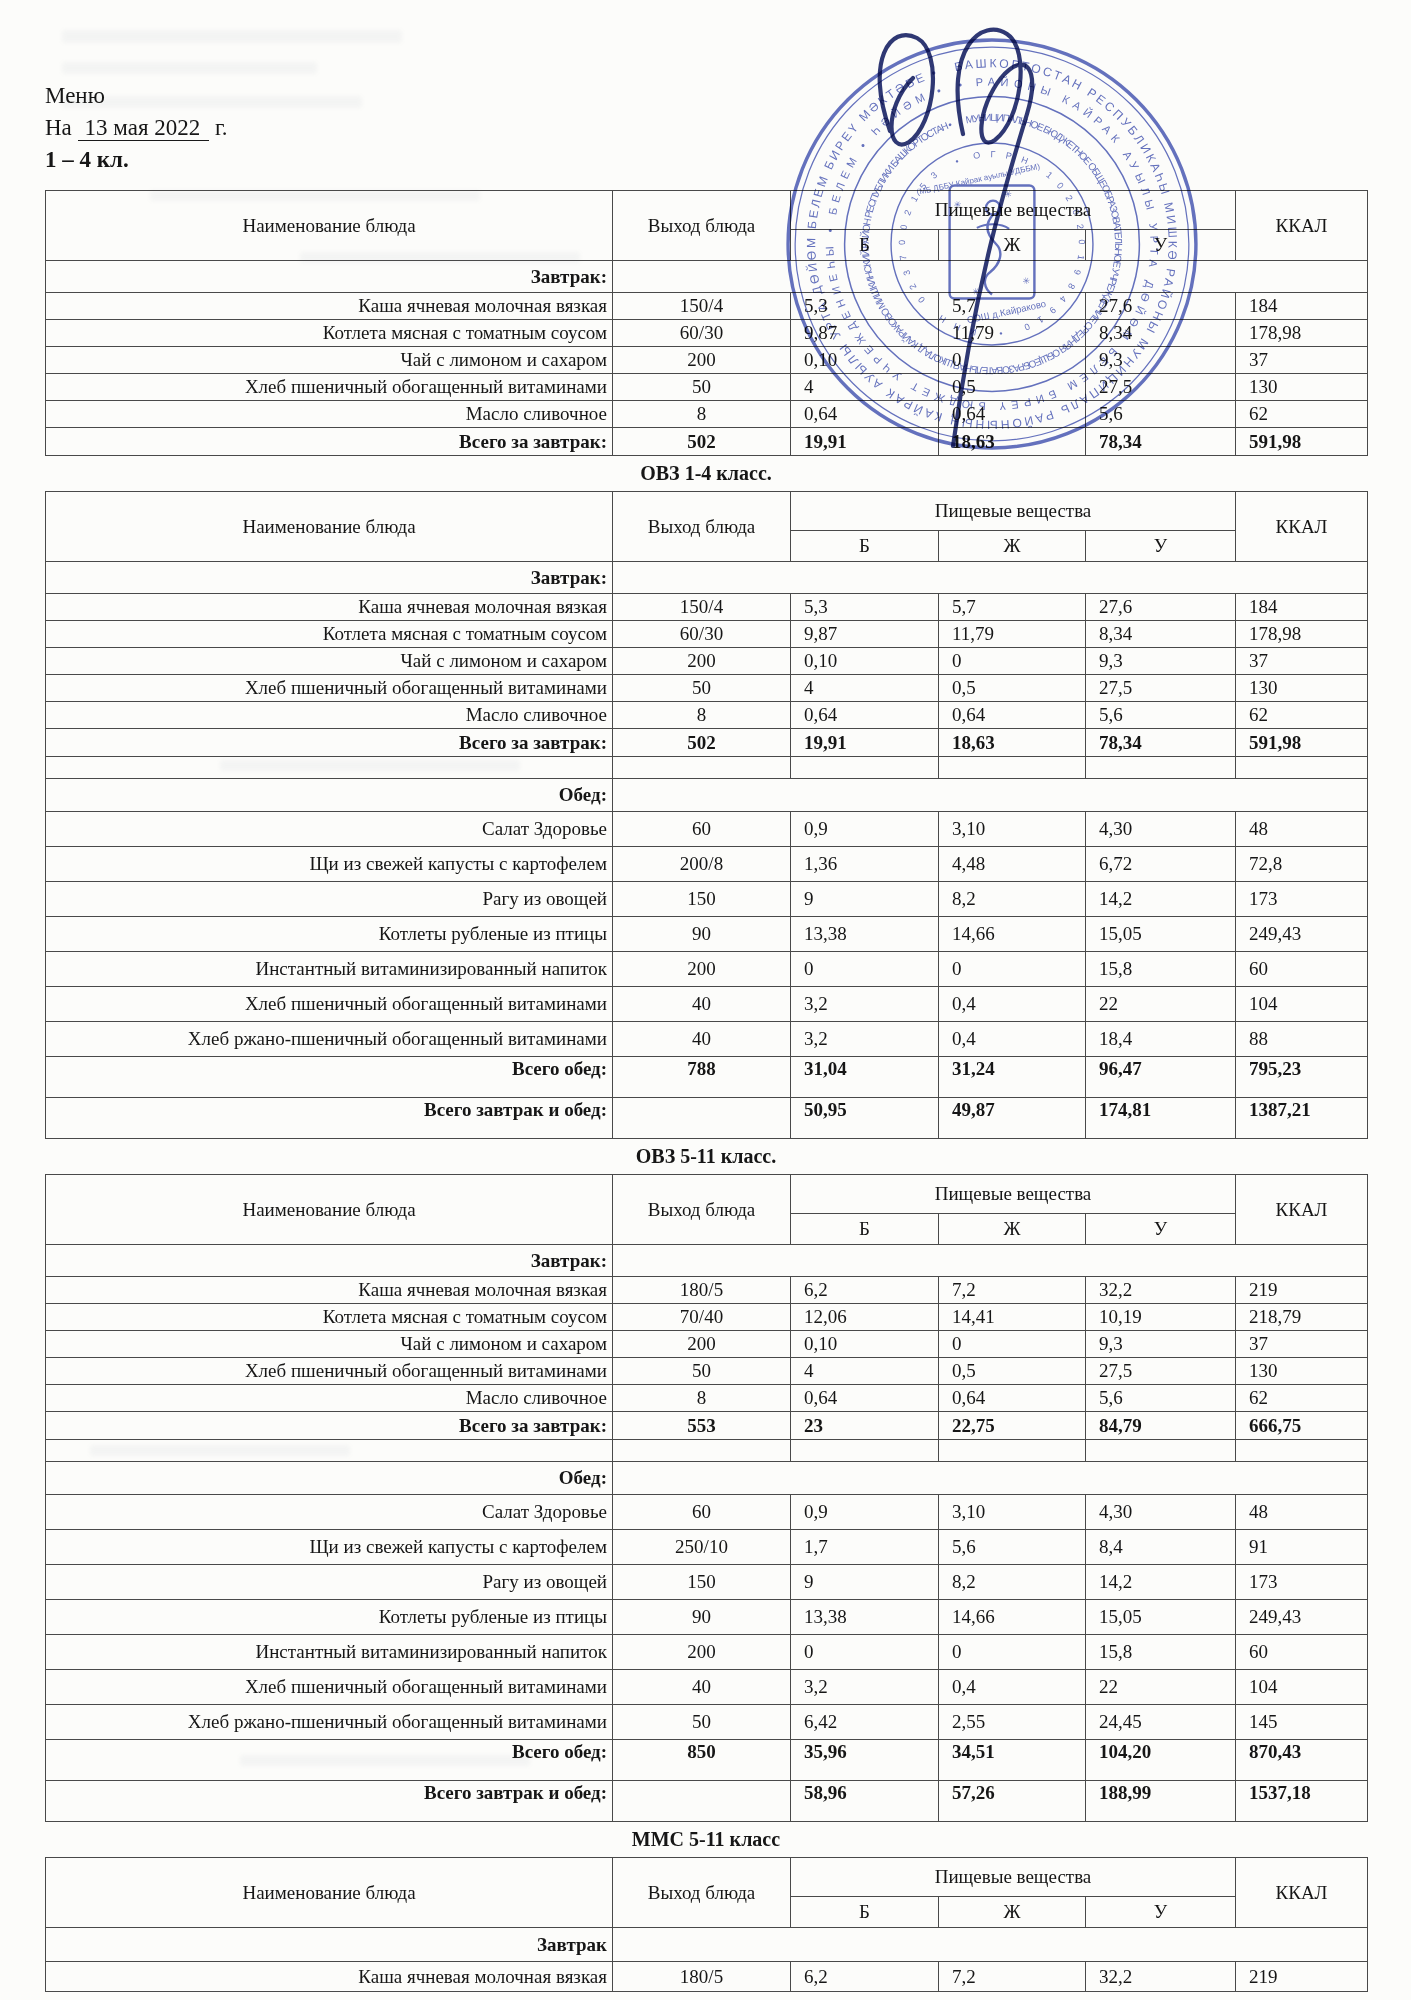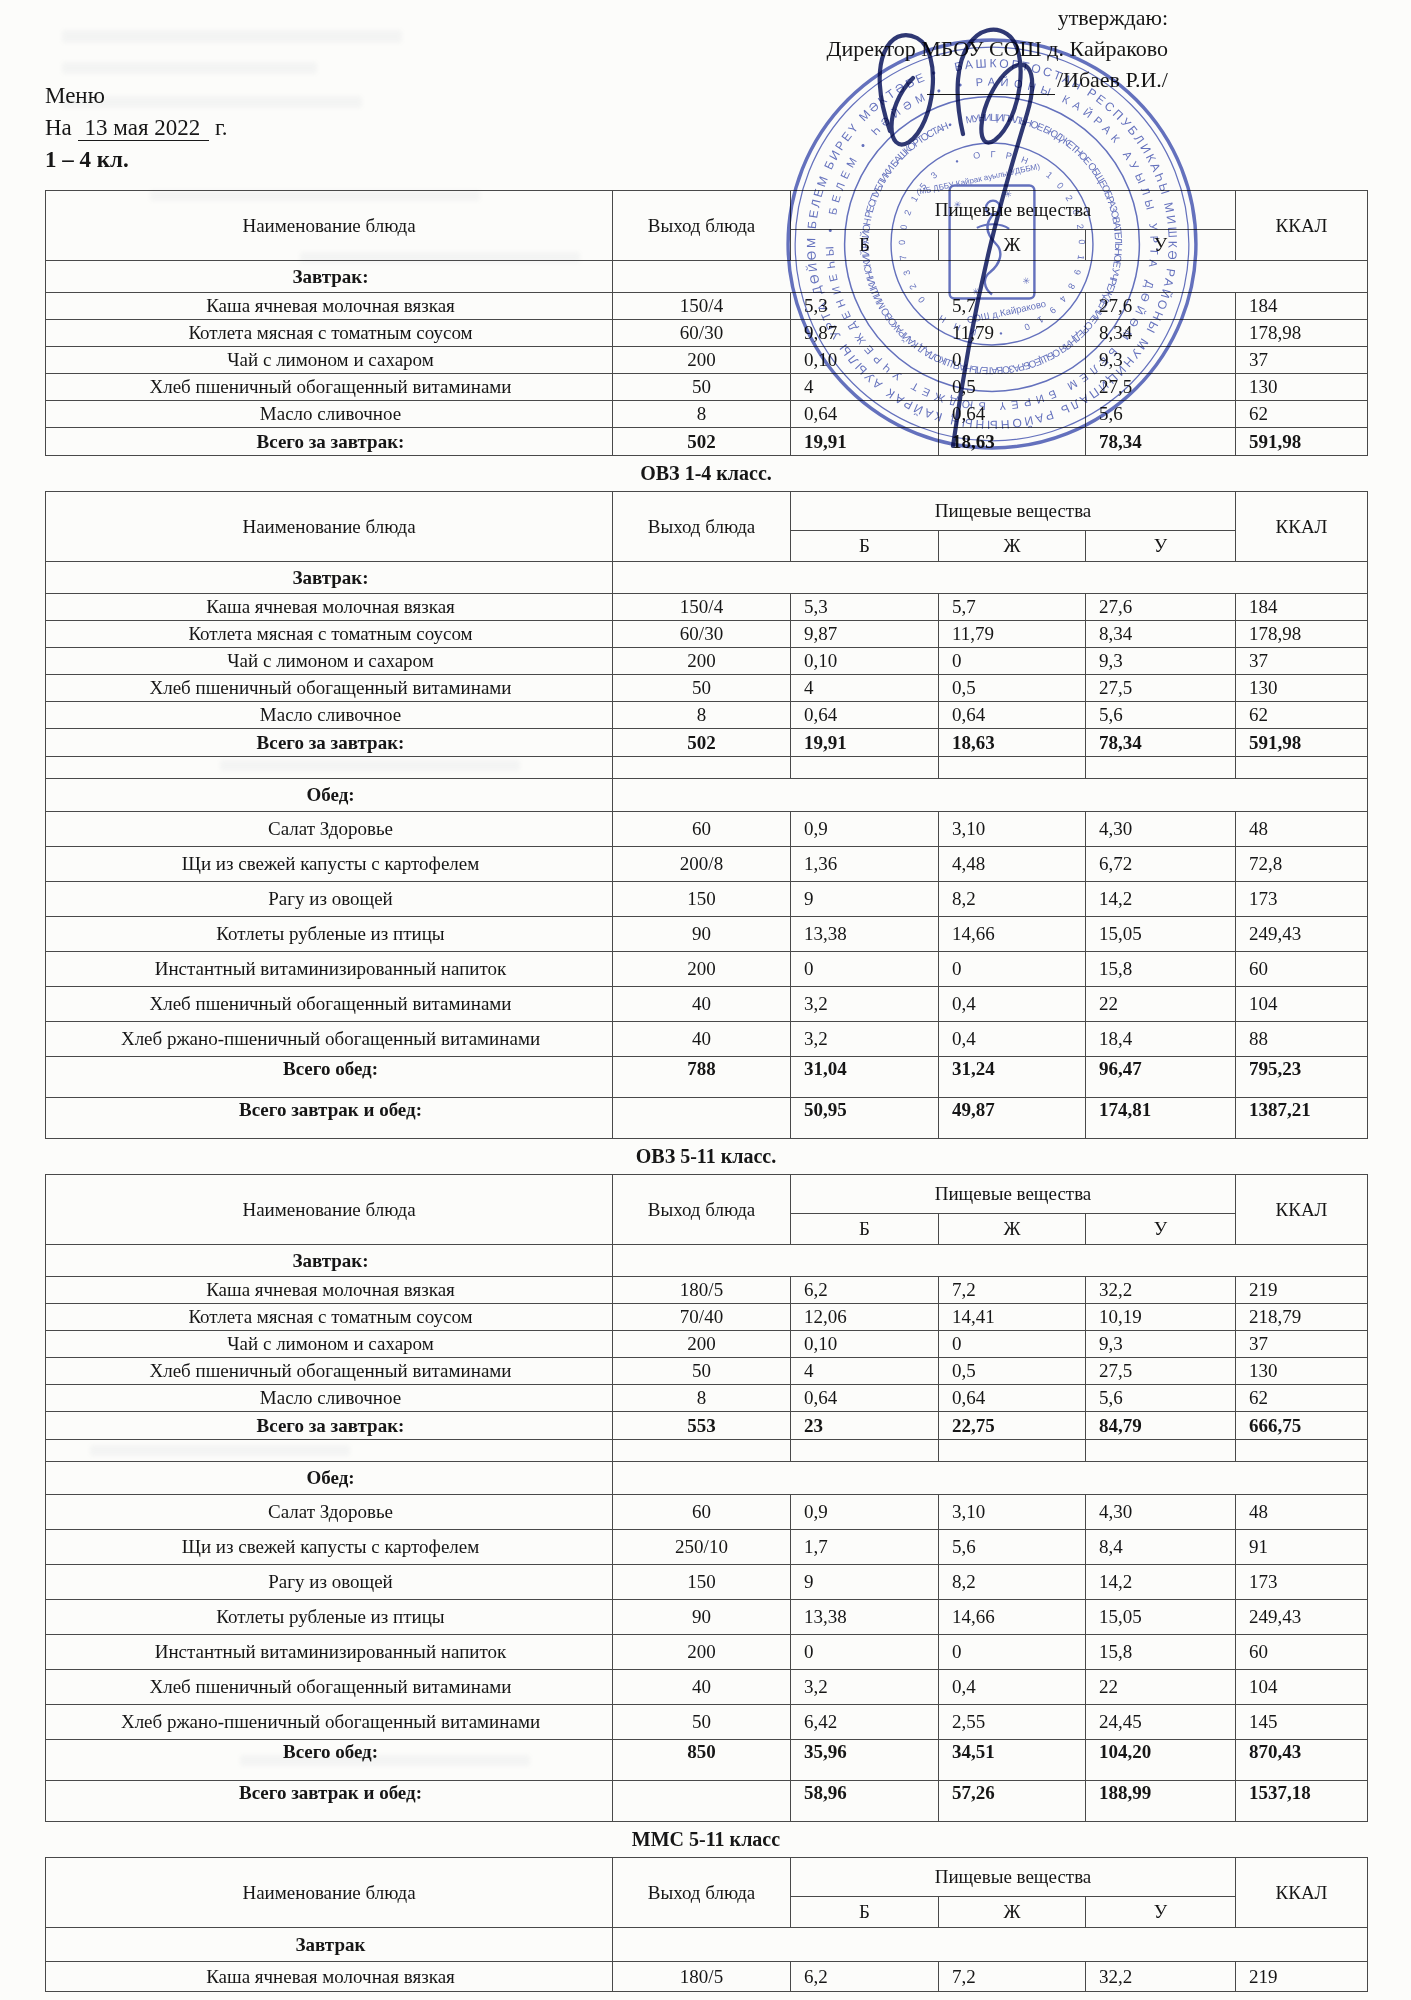--- a/index.html
+++ b/index.html
@@ -14,21 +14,21 @@
   .dateu{border-bottom:1.6px solid #1a1a1a;padding:0 9px 0 7px}
   
   #content{position:absolute;top:190px;left:45px;width:1322px}
   .caption{font-weight:bold;font-size:20px;text-align:center;margin:6px 0 6px}
   table.menu-table{border-collapse:collapse;width:1322px;table-layout:fixed;font-size:19px}
   .menu-table th,.menu-table td{border:1.5px solid #494949;padding:1px 5px;overflow:hidden;white-space:nowrap;vertical-align:middle}
   .menu-table thead th{font-weight:normal;text-align:center}
   .menu-table thead tr.h1 th{height:36px}
   .menu-table thead tr.h2 th{height:28px}
   col.c0{width:567px}col.c1{width:178px}col.c2{width:148px}col.c3{width:147px}col.c4{width:150px}col.c5{width:132px}
-  td.name{text-align:center;padding-left:8px}
+  td.name{text-align:right;padding-left:8px}
   td.num{text-align:left;padding-left:13px}
   td.out{text-align:center}
   tr.item td{height:24px}
   tr.sec td{font-weight:bold;height:29px}
   tr.total td{font-weight:bold;height:25px}
   tr.empty td{height:19px}
   tr.post.item td{height:32px}
   tr.post.sec td{height:30px}
   tr.total.post td{height:38px;vertical-align:top;}
   table.tbl-3 tr.item td{height:27px}
@@ -45,25 +45,20 @@
 
   <div class="ghost" style="left:62px;top:30px;width:340px;height:13px"></div>
   <div class="ghost" style="left:62px;top:62px;width:255px;height:12px"></div>
   <div class="ghost" style="left:62px;top:96px;width:300px;height:12px"></div>
   <div class="ghost" style="left:150px;top:190px;width:330px;height:11px"></div>
   <div class="ghost" style="left:300px;top:252px;width:280px;height:11px"></div>
   <div class="ghost" style="left:220px;top:760px;width:300px;height:11px"></div>
   <div class="ghost" style="left:90px;top:1445px;width:260px;height:11px"></div>
   <div class="ghost" style="left:240px;top:1755px;width:290px;height:11px"></div>
 
-  <div class="approve">
-    <div>утверждаю:</div>
-    <div>Директор МБОУ СОШ д. Кайраково</div>
-    <div><span class="sigline"></span><span>/Ибаев Р.И./</span></div>
-  </div>
 
   <div class="titleblock">
     <div>Меню</div>
     <div>
       <span>На</span>
       <span class="dateu">13 мая  2022</span>
       <span>г.</span>
     </div>
     <div class="grade">1 – 4 кл.</div>
   </div>

